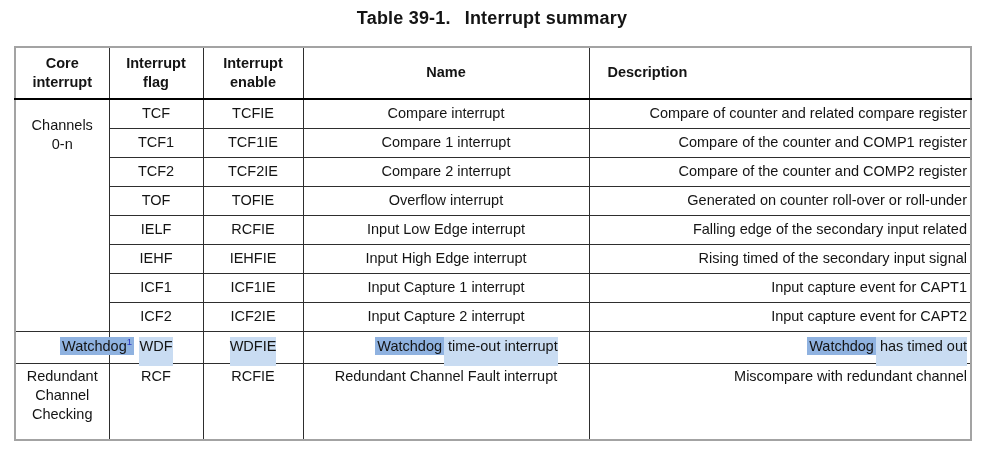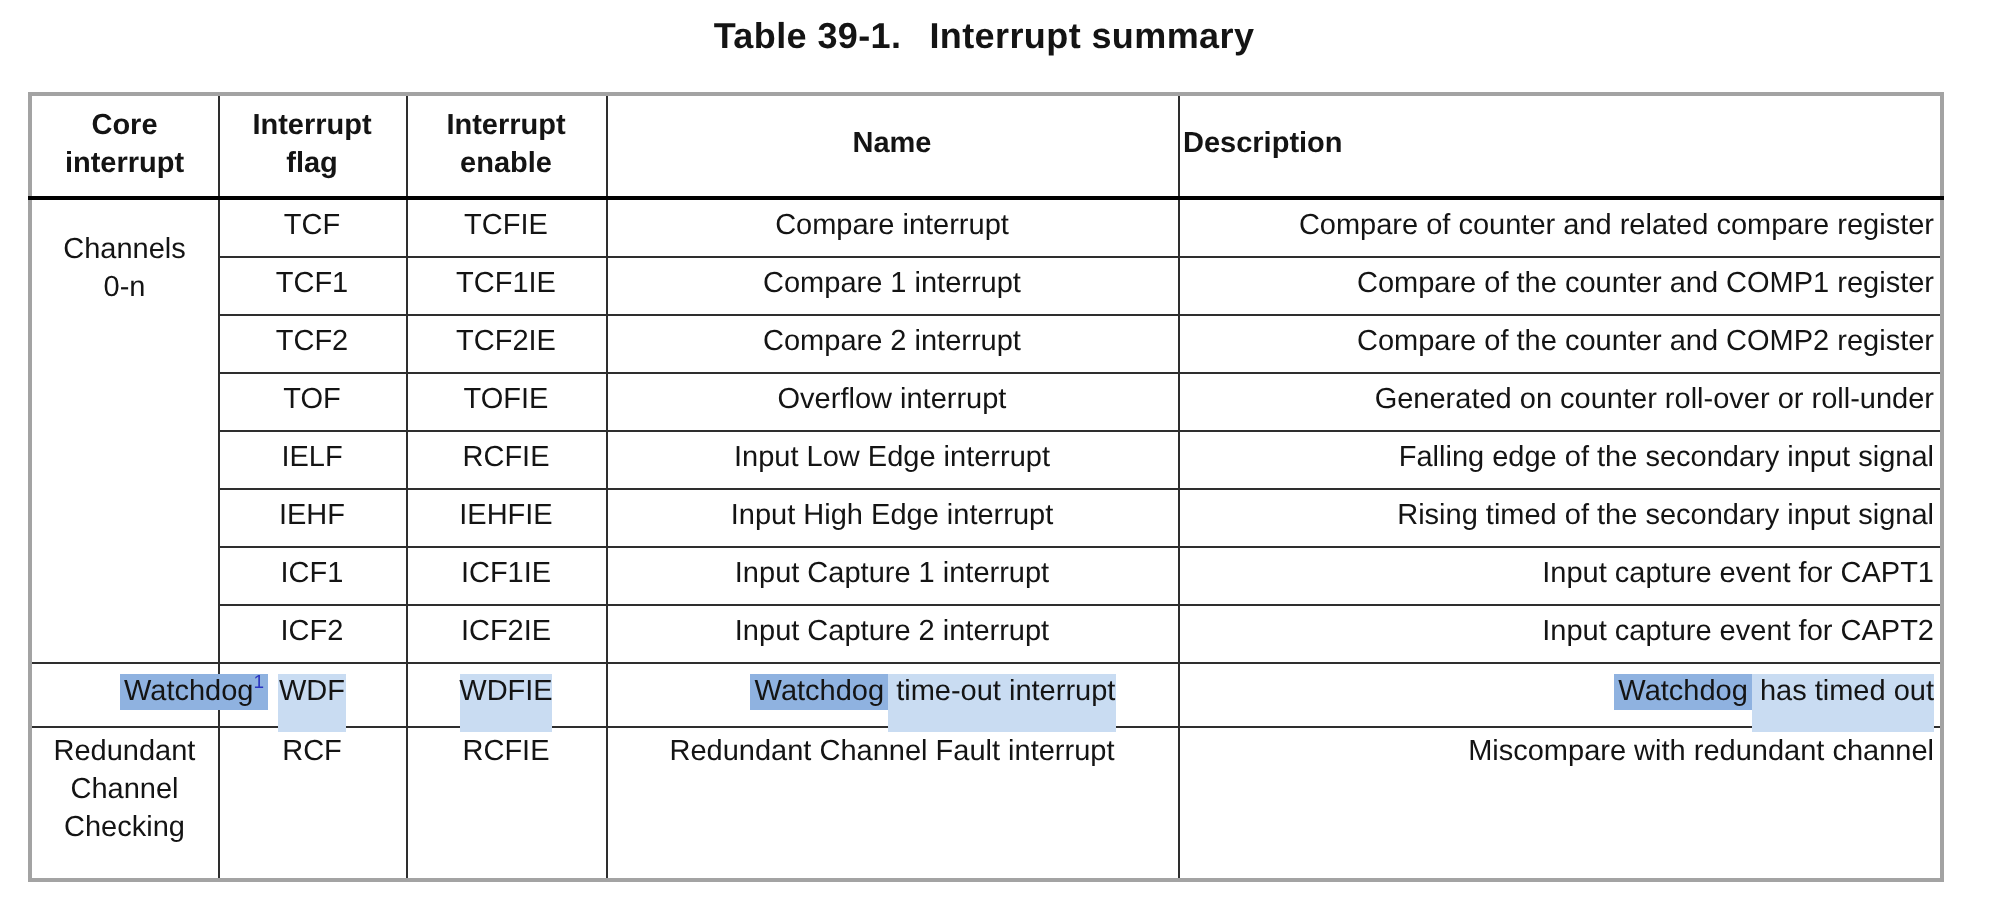--- a/index.html
+++ b/index.html
@@ -53,21 +53,21 @@
     line-height: 1.32;
   }
   .itable thead th {
     height: 46px;
     font-weight: bold;
     border-bottom: 2.5px solid #000;
     white-space: pre-line;
   }
   .itable th.desc-h {
     text-align: left;
-    padding-left: 2px;
+    padding-left: 18px;
   }
   .itable td.desc {
     text-align: right;
     padding-left: 5px;
   }
   .itable tr.r { height: 29px; }
   .itable tr.r-wd { height: 32px; }
   .itable tr.r-last { height: 77px; }
   .itable td.top, .itable tr.r-last td {
     vertical-align: top;
@@ -148,21 +148,21 @@
       <tr class="r">
         <td>TOF</td>
         <td>TOFIE</td>
         <td>Overflow interrupt</td>
         <td class="desc">Generated on counter roll-over or roll-under</td>
       </tr>
       <tr class="r">
         <td>IELF</td>
         <td>RCFIE</td>
         <td>Input Low Edge interrupt</td>
-        <td class="desc">Falling edge of the secondary input signal</td>
+        <td class="desc">Falling edge of the secondary input related</td>
       </tr>
       <tr class="r">
         <td>IEHF</td>
         <td>IEHFIE</td>
         <td>Input High Edge interrupt</td>
         <td class="desc">Rising timed of the secondary input signal</td>
       </tr>
       <tr class="r">
         <td>ICF1</td>
         <td>ICF1IE</td>

